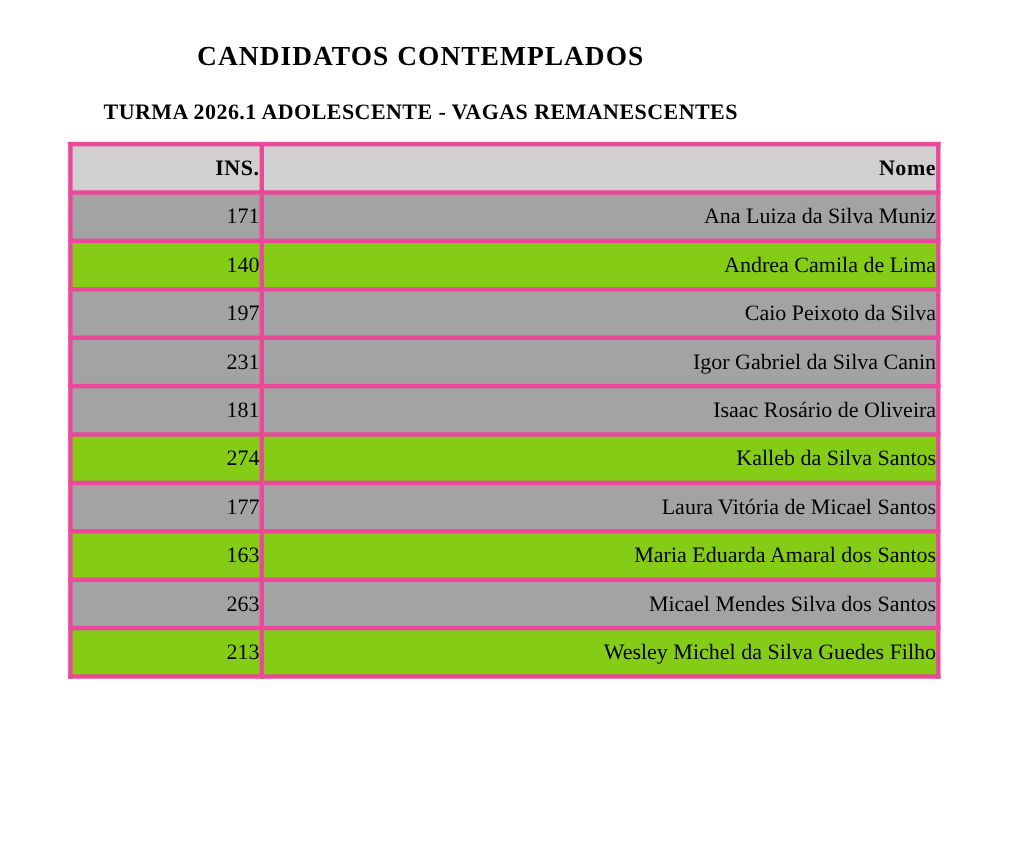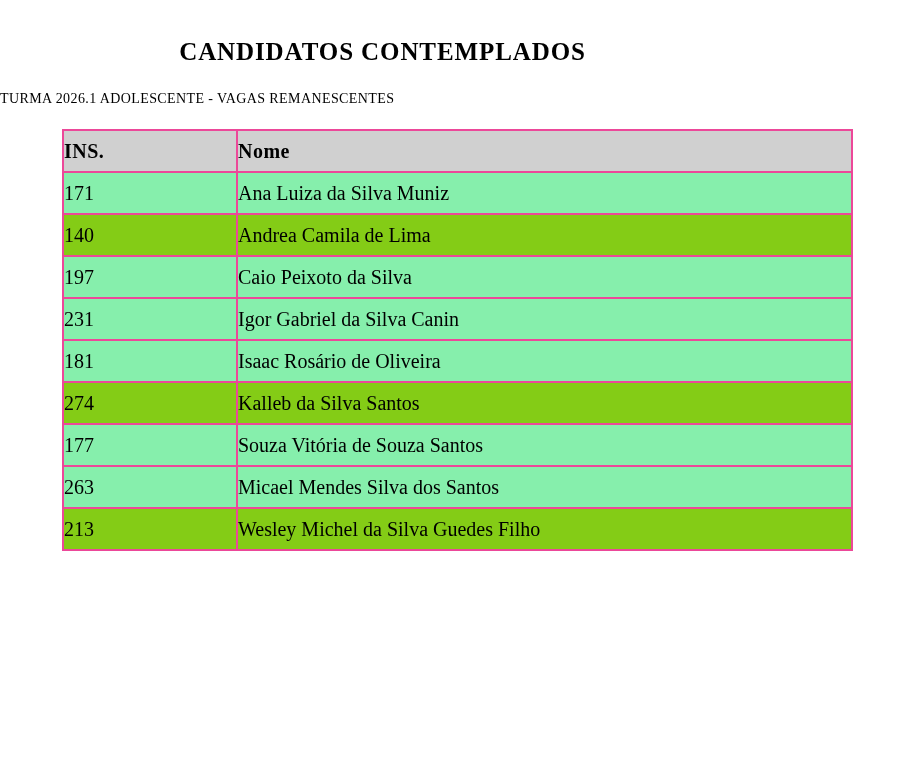--- a/index.html
+++ b/index.html
@@ -26,22 +26,23 @@
     text-align: center;
     font-size: 25px;
     font-weight: bold;
     letter-spacing: 0.9px;
     margin: 0;
     padding-top: 38px;
     line-height: 1.1;
   }
 
   .doc-subtitle {
-    font-size: 14px;
-    font-weight: normal;
+    text-align: center;
+    font-size: 20px;
+    font-weight: bold;
     letter-spacing: 0.4px;
     margin: 0;
     padding-top: 25px;
     line-height: 1.1;
   }
 
   .table-wrap {
     position: absolute;
     left: 62px;
     top: 129px;
@@ -53,43 +54,43 @@
     table-layout: fixed;
     width: 789px;
     border: 2px solid #000000;
   }
 
   table.roster col.col-ins { width: 174px; }
   table.roster col.col-nome { width: 615px; }
 
   table.roster th,
   table.roster td {
-    border: 2px solid #ec4899;
+    border: 4px solid #ec4899;
     padding: 0;
     height: 40px;
-    text-align: left;
+    text-align: right;
     vertical-align: middle;
     font-size: 20px;
     font-weight: normal;
     line-height: 1.1;
   }
 
   table.roster thead th {
     background: #d0d0d0;
     font-weight: bold;
     font-size: 20px;
     letter-spacing: 0.5px;
   }
 
   table.roster tbody tr.row-shaded td {
     background: #84cc16;
   }
 
   table.roster tbody tr.row-plain td {
-    background: #86efac;
+    background: #a3a3a3;
   }
 
   table.roster td.cell-ins {
     font-size: 20px;
   }
 
   table.roster td.cell-nome {
     font-size: 20px;
   }
 </style>
@@ -134,21 +135,25 @@
           <tr class="row-plain">
             <td class="cell-ins">181</td>
             <td class="cell-nome">Isaac Rosário de Oliveira</td>
           </tr>
           <tr class="row-shaded">
             <td class="cell-ins">274</td>
             <td class="cell-nome">Kalleb da Silva Santos</td>
           </tr>
           <tr class="row-plain">
             <td class="cell-ins">177</td>
-            <td class="cell-nome">Souza Vitória de Souza Santos</td>
+            <td class="cell-nome">Laura Vitória de Micael Santos</td>
+          </tr>
+          <tr class="row-shaded">
+            <td class="cell-ins">163</td>
+            <td class="cell-nome">Maria Eduarda Amaral dos Santos</td>
           </tr>
           <tr class="row-plain">
             <td class="cell-ins">263</td>
             <td class="cell-nome">Micael Mendes Silva dos Santos</td>
           </tr>
           <tr class="row-shaded">
             <td class="cell-ins">213</td>
             <td class="cell-nome">Wesley Michel da Silva Guedes Filho</td>
           </tr>
         </tbody>

